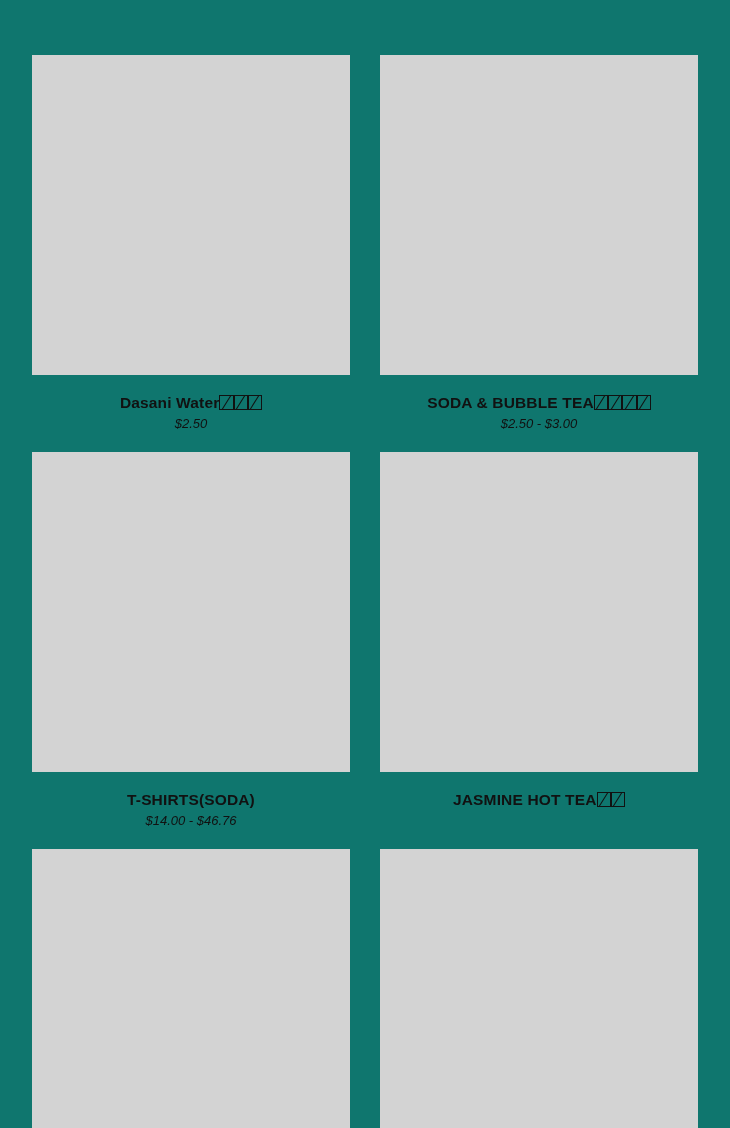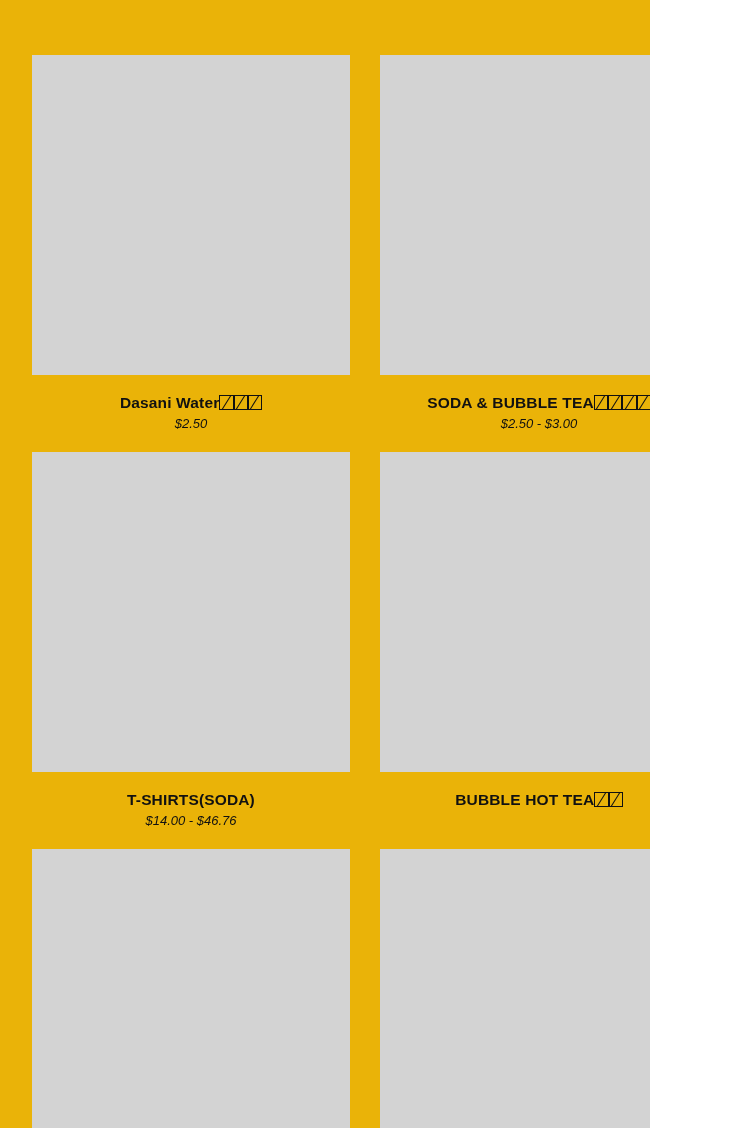--- a/index.html
+++ b/index.html
@@ -11,23 +11,23 @@
   body {
     width: 730px;
     height: 1128px;
     overflow: hidden;
     font-family: "Liberation Sans", "DejaVu Sans", sans-serif;
     -webkit-font-smoothing: antialiased;
   }
 
   .page {
     position: relative;
-    width: 650px;
+    width: 730px;
     height: 1128px;
-    background: #eab308;
+    background: #0f766e;
     box-sizing: border-box;
     padding: 55px 32px 0 32px;
     overflow: hidden;
   }
 
   .product-grid {
     display: grid;
     grid-template-columns: 318px 318px;
     column-gap: 30px;
     row-gap: 0px;
@@ -134,21 +134,21 @@
       <span class="product-image"></span>
       <span class="product-info">
         <span class="product-title"><span>T-SHIRTS(SODA)</span><span class="tofu-group"></span></span>
         <span class="product-price">$14.00 - $46.76</span>
       </span>
     </a>
 
     <a class="product-card" href="#">
       <span class="product-image"></span>
       <span class="product-info">
-        <span class="product-title"><span>BUBBLE HOT TEA</span><span class="tofu-group"><span class="tofu"></span><span class="tofu"></span></span></span>
+        <span class="product-title"><span>JASMINE HOT TEA</span><span class="tofu-group"><span class="tofu"></span><span class="tofu"></span></span></span>
       </span>
     </a>
 
     <a class="product-card" href="#">
       <span class="product-image"></span>
 
     </a>
 
     <a class="product-card" href="#">
       <span class="product-image"></span>

